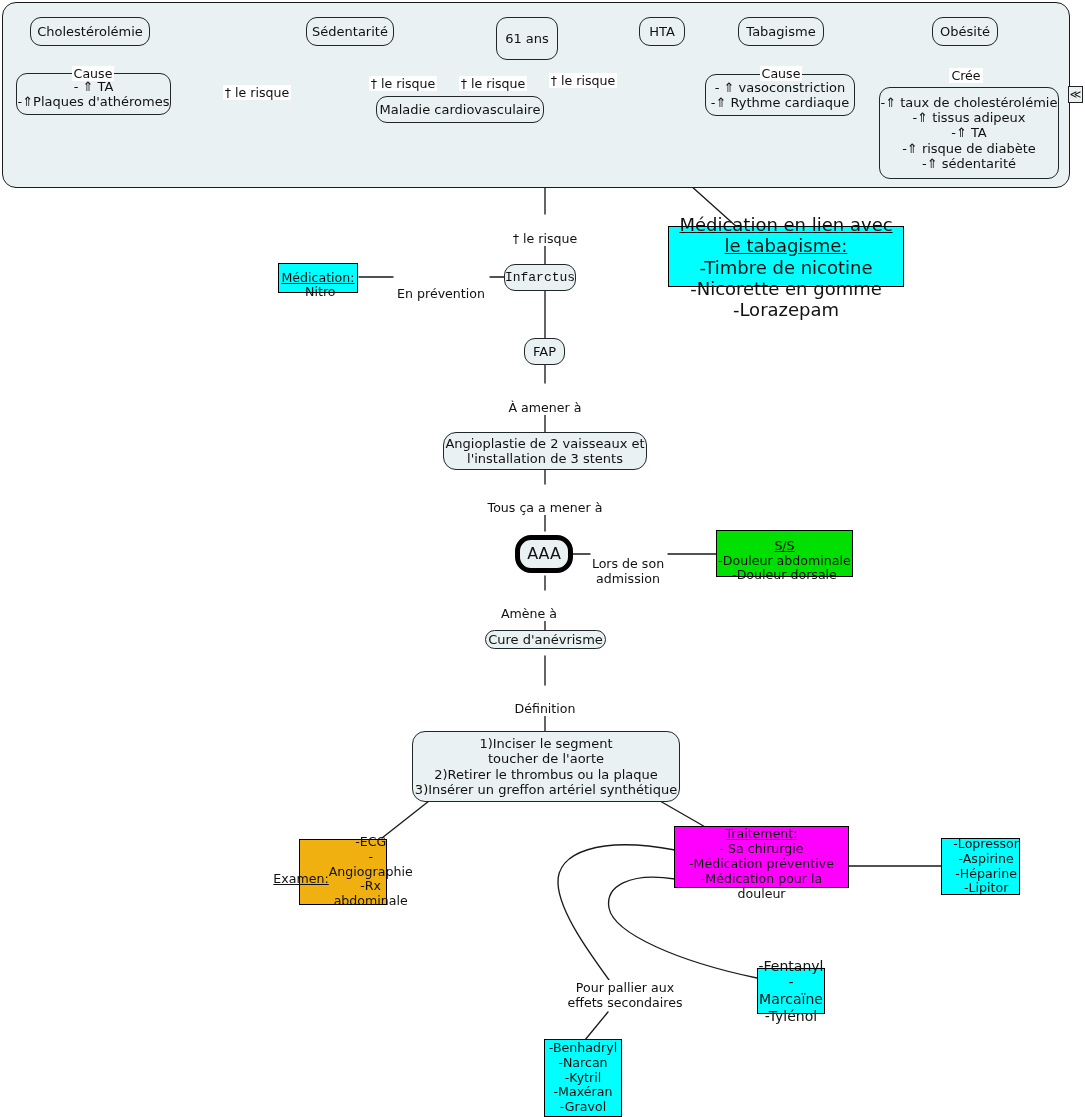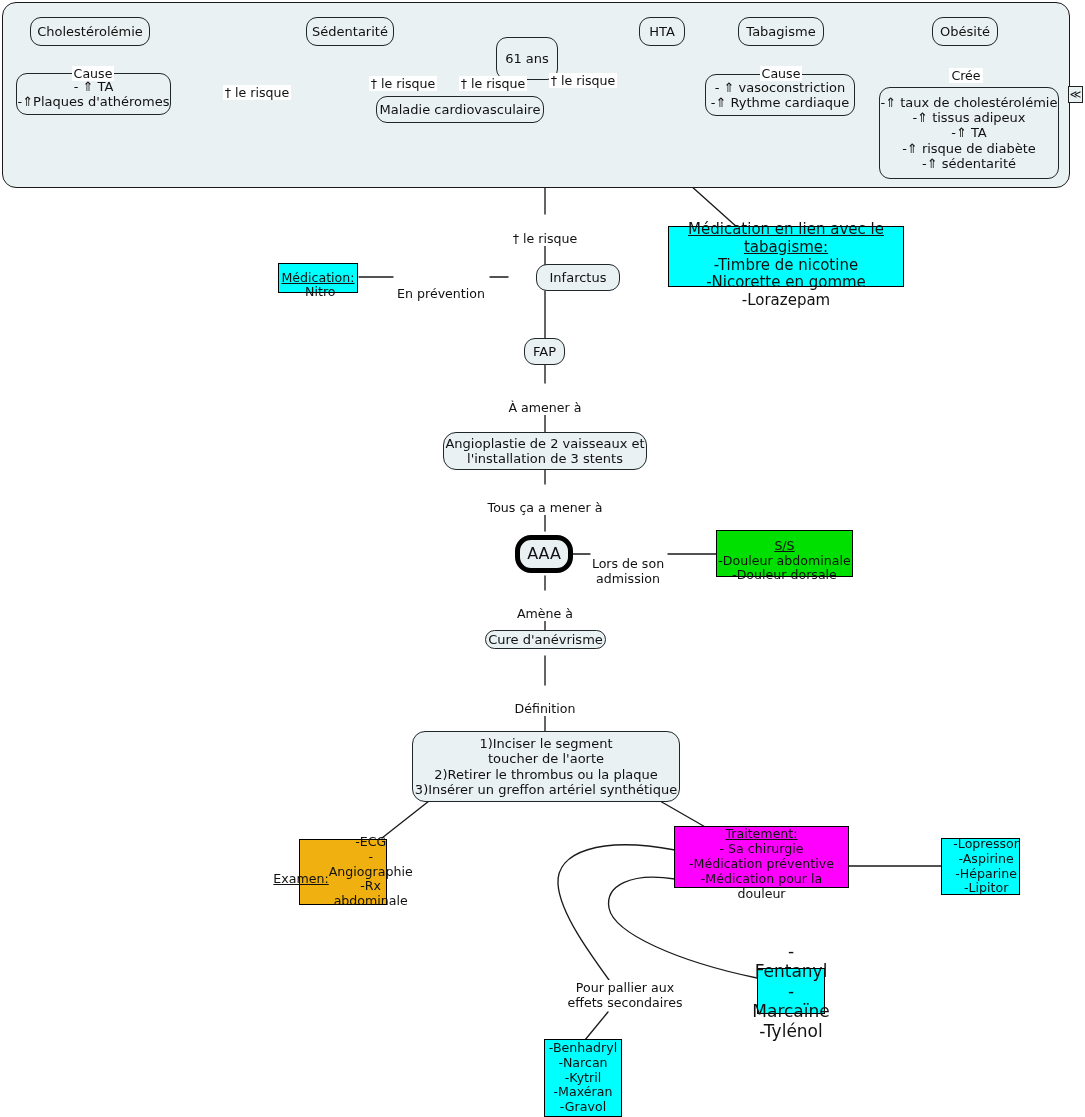--- a/index.html
+++ b/index.html
@@ -182,21 +182,21 @@
 
   <div class="node rounded" style="left:16px; top:73px; width:155px; height:42px;">
     <span class="nlabel">- ⇑ TA
 -⇑Plaques d'athéromes</span>
   </div>
 
   <div class="node rounded" style="left:306px; top:17px; width:88px; height:29px;">
     <span class="nlabel">Sédentarité</span>
   </div>
 
-  <div class="node rounded" style="left:496px; top:17px; width:62px; height:43px;margin-top:20px;">
+  <div class="node rounded" style="left:496px; top:17px; width:62px; height:43px;">
     <span class="nlabel">61 ans</span>
   </div>
 
   <div class="node rounded" style="left:639px; top:17px; width:46px; height:29px;">
     <span class="nlabel">HTA</span>
   </div>
 
   <div class="node rounded" style="left:376px; top:96px; width:168px; height:27px;">
     <span class="nlabel">Maladie cardiovasculaire</span>
   </div>
@@ -252,25 +252,25 @@
     <span class="nlabel">
       <u>Médication:</u>
     </span>
     <span class="nlabel">-Nitro</span>
   </div>
 
   <div class="linklabel" style="left:391px; top:271px; width:100px;">
     <span>En prévention</span>
   </div>
 
-  <div class="node rounded" style="left:536px; top:264px; width:84px; height:27px;">
+  <div class="node rounded" style="left:504px; top:264px; width:72px; height:27px;font-family:Liberation Mono, monospace;">
     <span class="nlabel">Infarctus</span>
   </div>
 
-  <div class="node rect cyan" style="left:668px; top:226px; width:236px; height:61px; flex-direction:column; font-size:15px;">
+  <div class="node rect cyan" style="left:668px; top:226px; width:236px; height:61px; flex-direction:column; font-size:18px;">
     <span class="nlabel">
       <u>Médication en lien avec le tabagisme:</u>
     </span>
     <span class="nlabel">-Timbre de nicotine
 -Nicorette en gomme
 -Lorazepam</span>
   </div>
 
   <div class="node rounded" style="left:524px; top:338px; width:41px; height:27px;">
     <span class="nlabel">FAP</span>
@@ -299,21 +299,21 @@
   </div>
 
   <div class="node rect green" style="left:716px; top:530px; width:137px; height:47px; flex-direction:column; font-size:12.6px;">
     <span class="nlabel">
       <u>S/S</u>
     </span>
     <span class="nlabel">-Douleur abdominale
 -Douleur dorsale</span>
   </div>
 
-  <div class="linklabel" style="left:500px; top:591px; width:90px;">
+  <div class="linklabel" style="left:484px; top:591px; width:90px;">
     <span>Amène à</span>
   </div>
 
   <div class="node rounded" style="left:485px; top:630px; width:121px; height:19px;">
     <span class="nlabel">Cure d'anévrisme</span>
   </div>
 
   <div class="linklabel" style="left:500px; top:686px; width:90px;">
     <span>Définition</span>
   </div>
@@ -348,21 +348,21 @@
 -Aspirine
 -Héparine
 -Lipitor</span>
   </div>
 
   <div class="linklabel" style="left:565px; top:965px; width:120px;">
     <span>Pour pallier aux
 effets secondaires</span>
   </div>
 
-  <div class="node rect cyan" style="left:757px; top:968px; width:68px; height:46px; font-size:17px;align-items:center;">
+  <div class="node rect cyan" style="left:757px; top:968px; width:68px; height:46px; font-size:14px;align-items:center;">
     <span class="nlabel">-Fentanyl
 -Marcaïne
 -Tylénol</span>
   </div>
 
   <div class="node rect cyan" style="left:544px; top:1039px; width:78px; height:78px; font-size:12.6px;">
     <span class="nlabel">-Benhadryl
 -Narcan
 -Kytril
 -Maxéran

